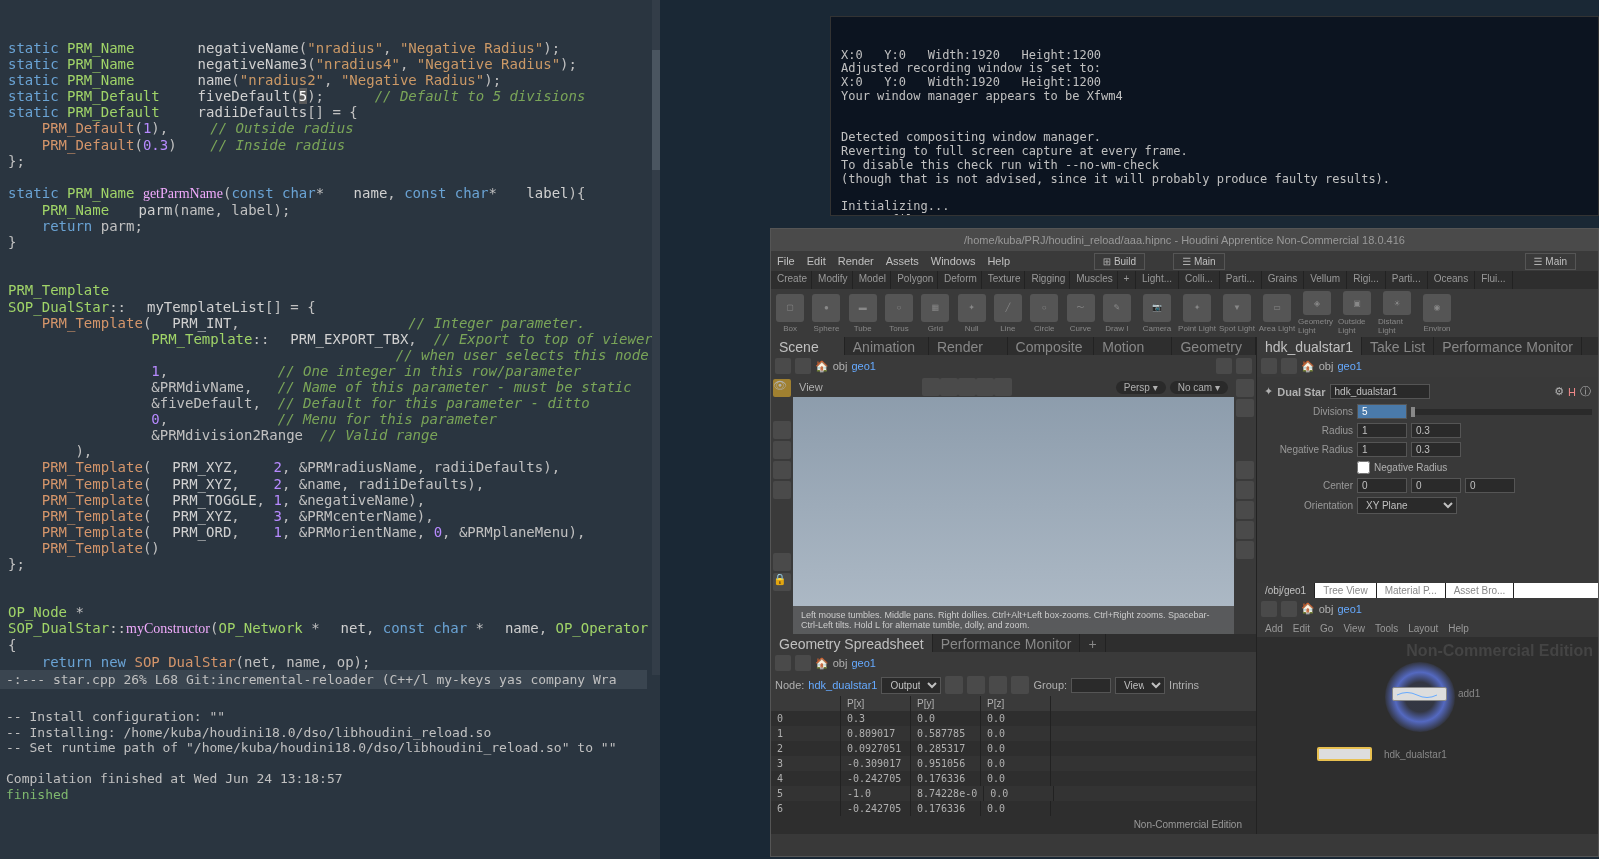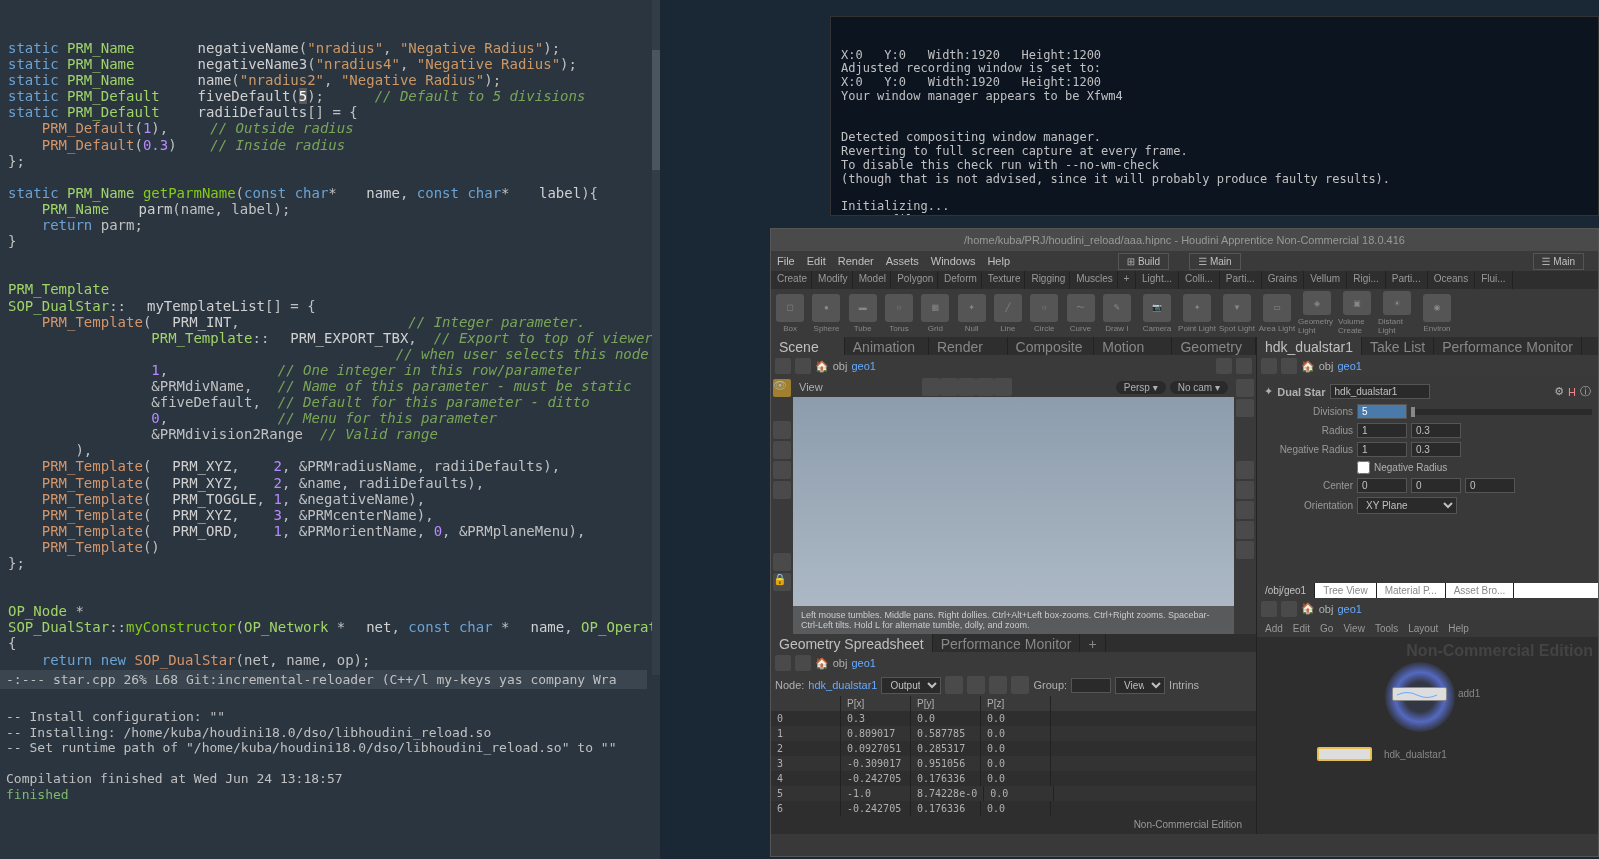--- a/index.html
+++ b/index.html
@@ -27,21 +27,21 @@
 .code-area {
   padding: 40px 8px 0 8px;
   line-height: 1.15;
   font-size: 14px;
   white-space: pre;
 }
 .kw-blue { color: #6aa3d4; }
 .kw-type { color: #a0d468; }
 .kw-str { color: #cc9966; }
 .kw-comment { color: #7aa558; font-style: italic; }
-.kw-yellow { color: #84cc16; }
+.kw-yellow { color: #f0abfc; font-family: Liberation Serif, serif; }
 .kw-orange { color: #d4956a; }
 .kw-num { color: #b78aff; }
 .kw-white { color: #d0d0d0; margin-left: 21px; }
 
 .status-line {
   position: absolute;
   bottom: 170px;
   left: 0;
   right: 13px;
   background: #3a4550;
@@ -137,21 +137,21 @@
   padding: 2px 6px;
   display: flex;
   gap: 12px;
   align-items: center;
   justify-content: flex-end;
 }
 .houdini-menubar span { color: #c0c0c0; cursor: pointer; }
 .build-item {
   padding: 2px 8px;
   background: #3a3a3a;
-  margin-right: 8px;
+  margin-right: 16px;
   font-size: 10px;
   border: 1px solid #555;
 }
 
 .shelf-tabs {
   background: #2e2e2e;
   height: 18px;
   display: flex;
   font-size: 10px;
 }
@@ -595,21 +595,21 @@
         <div class="shelf-icon">
             <div class="shelf-icon-img">▭</div>
             <span>Area Light</span>
           </div>
         <div class="shelf-icon">
             <div class="shelf-icon-img">◈</div>
             <span>Geometry Light</span>
           </div>
         <div class="shelf-icon">
             <div class="shelf-icon-img">▣</div>
-            <span>Volume Create</span>
+            <span>Outside Light</span>
           </div>
         <div class="shelf-icon">
             <div class="shelf-icon-img">☀</div>
             <span>Distant Light</span>
           </div>
         <div class="shelf-icon">
             <div class="shelf-icon-img">◉</div>
             <span>Environ</span>
           </div>
       </div>

